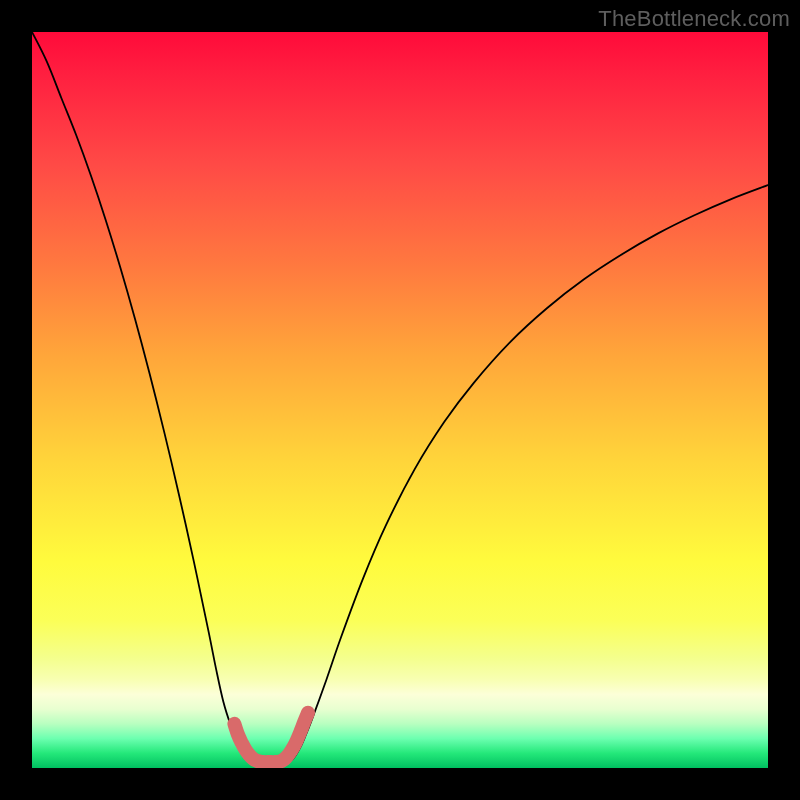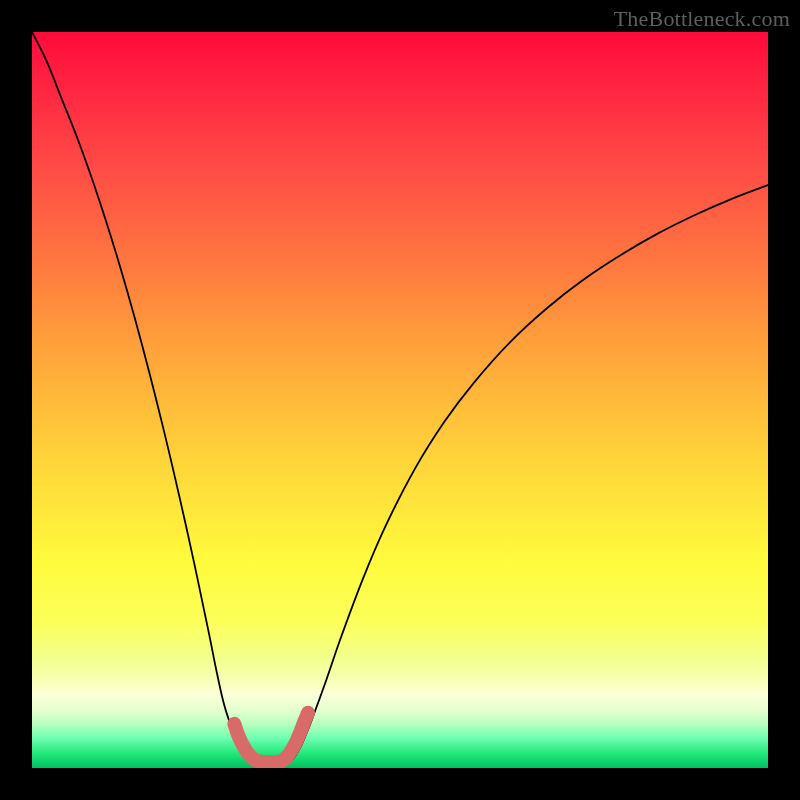--- a/index.html
+++ b/index.html
@@ -45,21 +45,20 @@
   }
   .watermark {
     position: absolute;
     top: 6px;
     right: 10px;
     color: #5e5e5e;
     font-size: 22px;
     font-weight: 500;
     letter-spacing: 0.2px;
     user-select: none;
-    font-family: Liberation Serif, serif;
   }
   .curve-svg {
     position: absolute;
     left: 32px;
     top: 32px;
     width: 736px;
     height: 736px;
     pointer-events: none;
   }
 </style>

